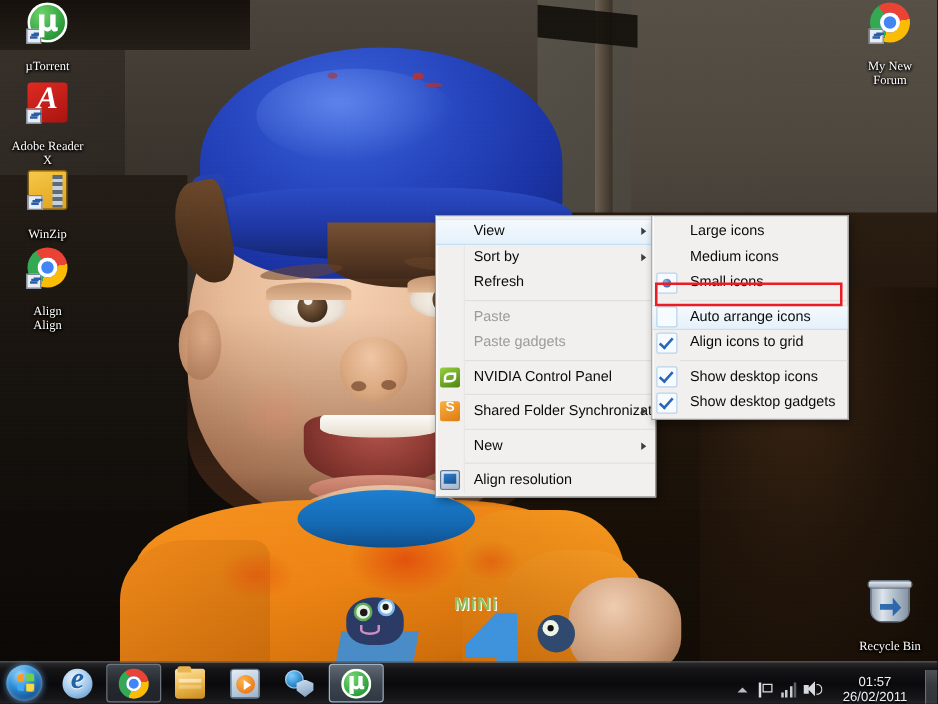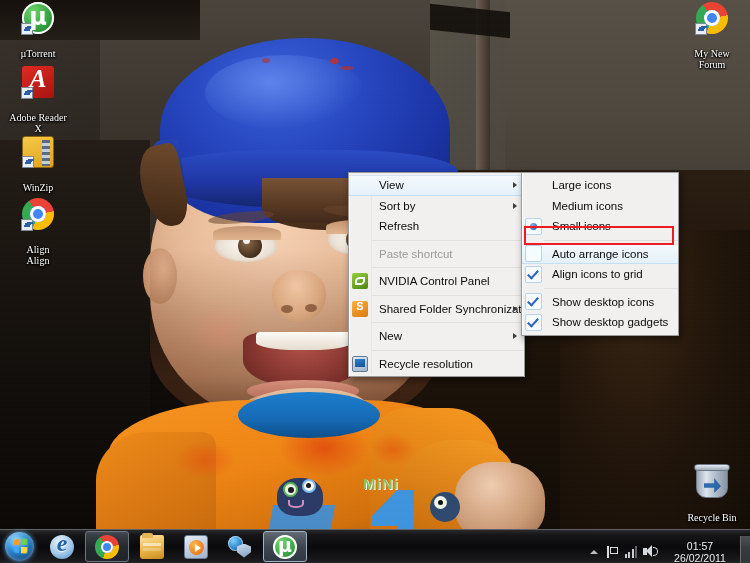--- a/index.html
+++ b/index.html
@@ -461,21 +461,25 @@
       <div class="txt">Sort by</div>
       <span class="arrow"></span>
     </div>
     <div class="menu-item">
       <div class="gut"></div>
       <div class="txt">Refresh</div>
     </div>
     <div class="sep"></div>
     <div class="menu-item disabled">
       <div class="gut"></div>
-      <div class="txt">Paste shortcut</div>
+      <div class="txt">Paste</div>
+    </div>
+    <div class="menu-item disabled">
+      <div class="gut"></div>
+      <div class="txt">Paste gadgets</div>
     </div>
     <div class="sep"></div>
     <div class="menu-item">
       <div class="gut">
         <div class="mico mico-nvidia"></div>
       </div>
       <div class="txt">NVIDIA Control Panel</div>
     </div>
     <div class="sep"></div>
     <div class="menu-item">
@@ -489,21 +493,21 @@
     <div class="menu-item">
       <div class="gut"></div>
       <div class="txt">New</div>
       <span class="arrow"></span>
     </div>
     <div class="sep"></div>
     <div class="menu-item">
       <div class="gut">
         <div class="mico mico-disp"></div>
       </div>
-      <div class="txt">Recycle resolution</div>
+      <div class="txt">Align resolution</div>
     </div>
   </div>
 
 <div class="menu" id="sub-menu">
     <div class="menu-item">
       <div class="gut"></div>
       <div class="txt">Large icons</div>
     </div>
     <div class="menu-item">
       <div class="gut"></div>

